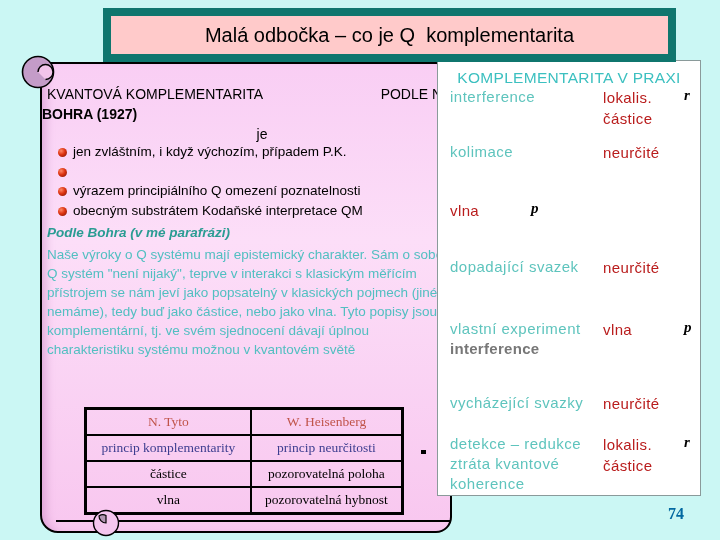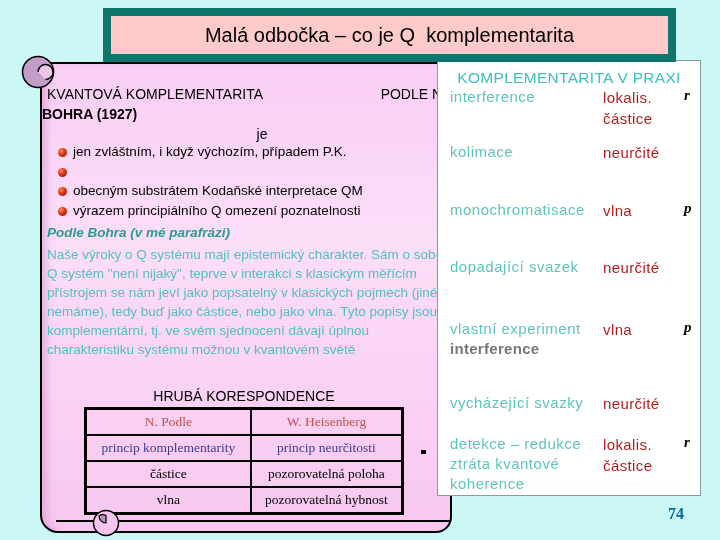--- a/index.html
+++ b/index.html
@@ -82,32 +82,31 @@
       <div class="sc-head1">
         <span>KVANTOVÁ KOMPLEMENTARITA</span>
         <span>PODLE N.</span>
       </div>
       <div class="sc-head2">BOHRA (1927)</div>
       <div class="sc-head3">je</div>
 
       <ul class="sc-bullets">
         <li><span class="dot"></span><span>jen zvláštním, i když výchozím, případem P.K.</span></li>
         <li><span class="dot"></span></li>
+        <li><span class="dot"></span><span>výrazem principiálního  Q omezení poznatelnosti</span></li>
         <li><span class="dot"></span><span>obecným substrátem Kodaňské interpretace QM</span></li>
-        <li><span class="dot"></span><span>výrazem principiálního  Q omezení poznatelnosti</span></li>
       </ul>
 
       <div class="sc-para-head">Podle Bohra (v mé parafrázi)</div>
       <div class="sc-para">Naše výroky o Q systému mají epistemický charakter. Sám o sobě Q systém "není nijaký", teprve v interakci s klasickým měřícím přístrojem se nám jeví jako popsatelný v klasických pojmech (jiné nemáme), tedy buď jako částice, nebo jako vlna. Tyto popisy jsou komplementární, tj. ve svém sjednocení dávají úplnou charakteristiku systému možnou v kvantovém světě</div>
 
-      <div class="sc-table-title">HRUBÁ KORESPONDENCE</div>
       <table class="sc-table">
         <tbody>
             <tr class="hdr">
-          <td>N. Podle</td>
+          <td>N. Tyto</td>
           <td>W. Heisenberg</td>
         </tr>
         <tr class="navy">
           <td>princip komplementarity</td>
           <td>princip neurčitosti</td>
         </tr>
         <tr>
           <td>částice</td>
           <td>pozorovatelná poloha</td>
         </tr>
@@ -139,21 +138,20 @@
       <div class="s preline">lokalis.
 částice</div>
       <div class="y">r</div>
     </div>
     <div class="prow r2">
       <div class="p">kolimace</div>
       <div class="s preline">neurčité</div>
       <div class="y"></div>
     </div>
     <div class="prow r3">
-      <div class="p">monochromatisace</div>
       <div class="s preline">vlna</div>
       <div class="y">p</div>
     </div>
     <div class="prow r4">
       <div class="p">dopadající svazek</div>
       <div class="s preline">neurčité</div>
       <div class="y"></div>
     </div>
     <div class="prow r5">
       <div class="p">

